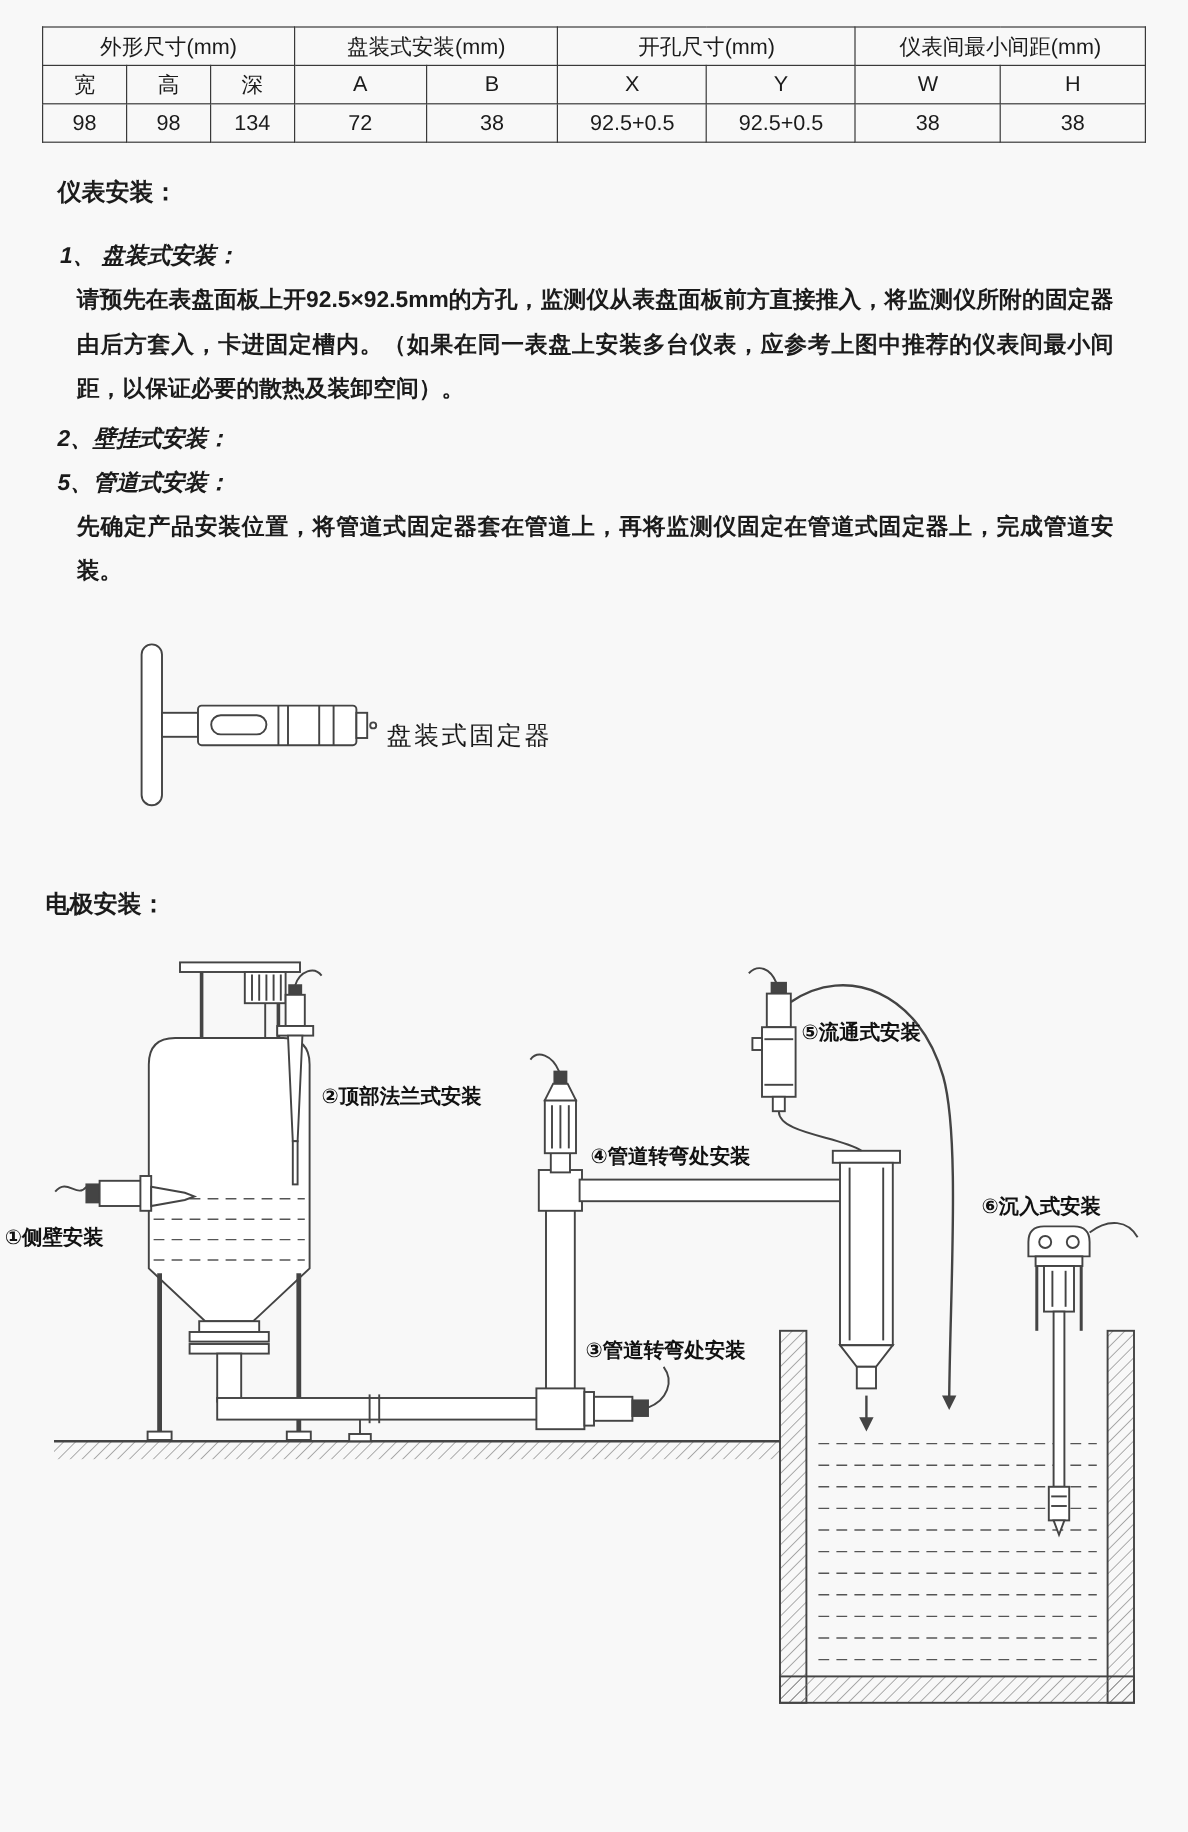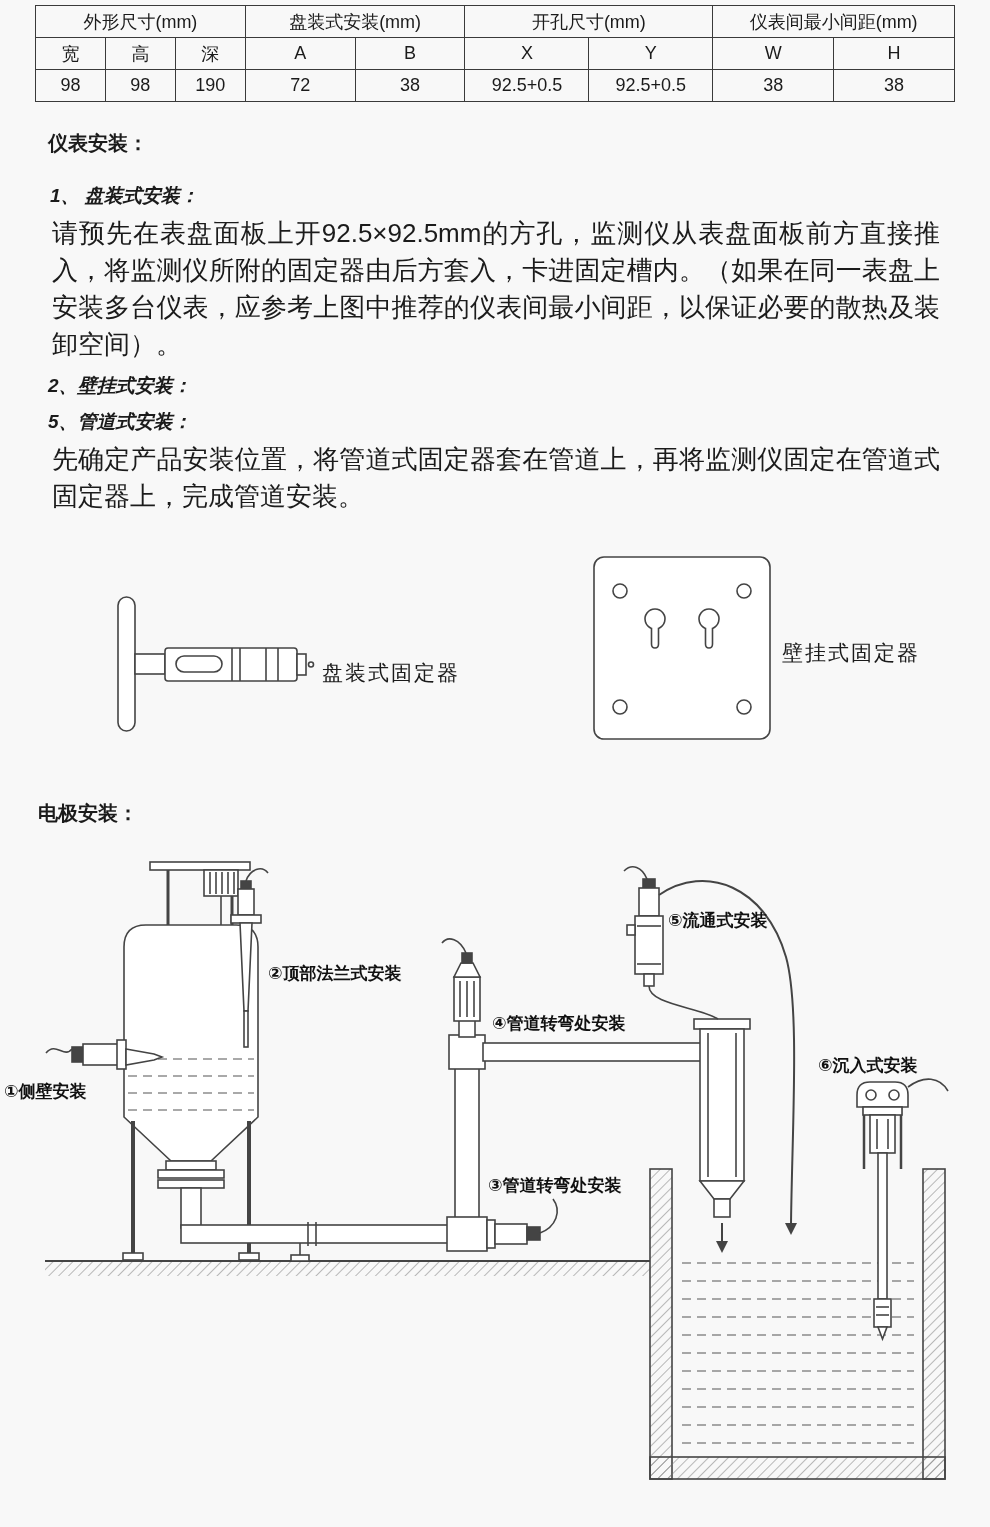--- a/index.html
+++ b/index.html
@@ -1,29 +1,29 @@
 <!DOCTYPE html>
 <html><head>
 <meta charset="utf-8">
 <style>
   html,body { margin:0; padding:0; }
   body {
     width:990px; background:#f8f8f8; color:#1b1b1b;
     font-family:"Liberation Sans","DejaVu Sans",sans-serif;
   }
-  .page { width:990px; height:1527px; overflow:hidden; box-sizing:border-box; padding-top:5px; position:relative; }
+  .page { width:990px; height:1527px; overflow:hidden; box-sizing:border-box; padding-top:22px; position:relative; }
 
   table.spec { border-collapse:collapse; margin-left:35px; width:920px; font-size:18px; background:#f8f8f8; }
   .spec th, .spec td { border:1px solid #3a3a3a; text-align:center; height:31px; padding:0 2px; font-weight:400; }
 
   .inst-section { margin:0 46px 0 48px; }
   .sec-title { font-size:20px; font-weight:700; margin:28px 0 26px; }
   .step-heading { font-size:19px; font-weight:700; margin:10px 0 6px;font-style:italic; }
   .step-heading.indent { margin-left:2px; }
-  .step-body { font-size:26px; font-weight:400; line-height:37px; text-align:justify; margin:0 4px 6px; }
+  .step-body { font-size:19px; font-weight:700; line-height:37px; text-align:justify; margin:0 16px 6px; }
 
   .figures-row { display:flex; justify-content:space-between; align-items:flex-end; margin:30px 70px 0 72px; }
   .figure { display:flex; flex-direction:row; align-items:center; }
   .figure-caption { font-size:21px; font-weight:500; margin-top:10px; letter-spacing:2px; }
 
   .electrode-title { font-size:20px; font-weight:700; margin:50px 0 2px 38px; }
   svg text { font-size:17px; font-weight:600; fill:#111; stroke:none; }
   .draw { stroke:#444; fill:#fff; stroke-width:1.6; }
 </style>
 </head>
@@ -58,21 +58,21 @@
       <td>A</td>
       <td>B</td>
       <td>X</td>
       <td>Y</td>
       <td>W</td>
       <td>H</td>
     </tr>
     <tr>
       <td>98</td>
       <td>98</td>
-      <td>190</td>
+      <td>134</td>
       <td>72</td>
       <td>38</td>
       <td>92.5+0.5</td>
       <td>92.5+0.5</td>
       <td>38</td>
       <td>38</td>
     </tr>
   </tbody>
     </table>
 
@@ -103,34 +103,20 @@
           <line x1="168" y1="63" x2="168" y2="96"></line>
           <line x1="194" y1="63" x2="194" y2="96"></line>
           <line x1="206" y1="63" x2="206" y2="96"></line>
           <rect x="225" y="69" width="9" height="21"></rect>
           <circle cx="239" cy="79.5" r="2.5"></circle>
         </g>
       </svg>
       <div class="figure-caption">盘装式固定器</div>
     </div>
 
-    <div class="figure">
-      <svg width="200" height="205" viewBox="0 0 200 205">
-        <g class="draw">
-          <rect x="12" y="12" width="176" height="182" rx="10"></rect>
-          <circle cx="38" cy="46" r="7"></circle>
-          <circle cx="162" cy="46" r="7"></circle>
-          <circle cx="38" cy="162" r="7"></circle>
-          <circle cx="162" cy="162" r="7"></circle>
-          <path d="M 69.5,83.4 L 69.5,99 Q 69.5,103 73,103 Q 76.5,103 76.5,99 L 76.5,83.4 A 10 10 0 1 0 69.5,83.4 Z"></path>
-          <path d="M 123.5,83.4 L 123.5,99 Q 123.5,103 127,103 Q 130.5,103 130.5,99 L 130.5,83.4 A 10 10 0 1 0 123.5,83.4 Z"></path>
-        </g>
-      </svg>
-      <div class="figure-caption">壁挂式固定器</div>
-    </div>
 
   </div>
 
   
   <div class="electrode-title">电极安装：</div>
 
   <svg width="990" height="700" viewBox="0 0 990 700">
     <defs>
       <pattern id="hatch" patternUnits="userSpaceOnUse" width="7" height="7" patternTransform="rotate(45)">
         <line x1="0" y1="0" x2="0" y2="7" stroke="#777" stroke-width="1"></line>

